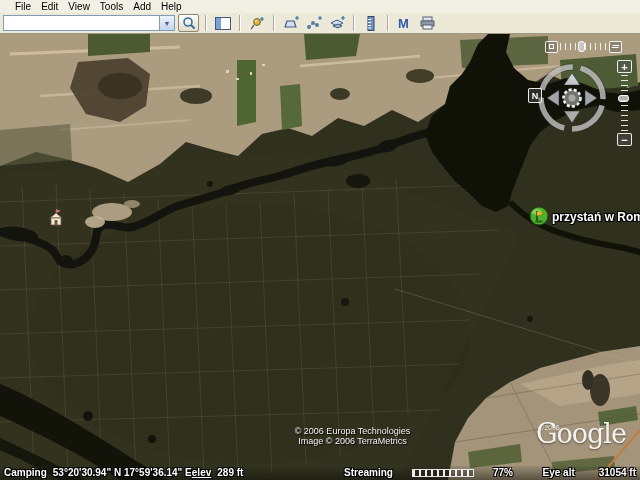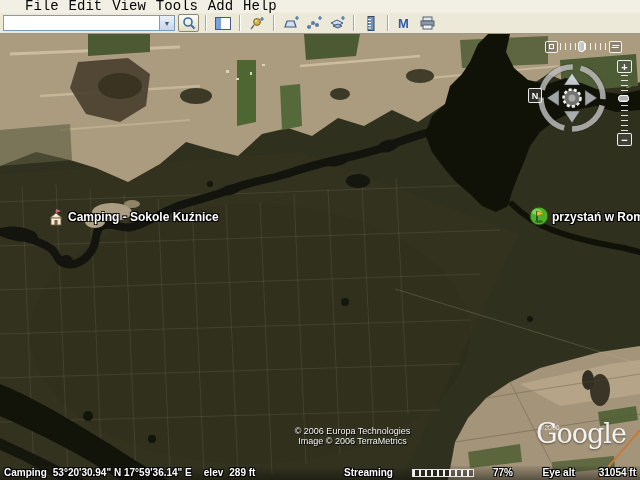--- a/index.html
+++ b/index.html
@@ -10,24 +10,23 @@
     position: relative;
     overflow: hidden;
   }
 
   
   .menubar {
     height: 13px;
     display: flex;
     align-items: center;
     background: #f2f0e4;
-    font-size: 14px;
+    font-size: 10px;
     color: #000;
-    padding-left: 20px;
-    font-family: Liberation Mono, monospace;
+    padding-left: 10px;
   }
   .menu-item { padding: 0 5px; line-height: 13px; cursor: default; }
 
   
   .toolbar {
     height: 21px;
     display: flex;
     align-items: center;
     background: #ece9d8;
     border-bottom: 1px solid #9e9a86;
@@ -148,21 +147,21 @@
 
   
   .statusbar {
     position: absolute; left: 0; bottom: 0; width: 640px; height: 14px;
     background: linear-gradient(rgba(60,60,45,0.10), rgba(15,15,10,0.50));
     color: #fff; font-size: 10px; font-weight: bold;
     text-shadow: 1px 1px 0 #000, -1px 1px 0 #000, 1px -1px 0 #000, -1px -1px 0 #000;
   }
   .st-left { position: absolute; left: 4px; top: 1px; white-space: nowrap; }
   .st-left .gap-s { margin-left: 6px; }
-  .st-left .gap-m { margin-left: 12px; }
+  .st-left .gap-m { margin-left: 0; text-decoration: underline; }
   .st-center { position: absolute; left: 344px; top: 1px; display: flex; align-items: center; gap: 19px; }
   .stream-box {
     display: inline-block; width: 62px; height: 8px;
     border: 1px solid #e6e6e6;
     background: repeating-linear-gradient(90deg, #efefef 0 2px, rgba(30,30,30,0.25) 2px 6px);
   }
   .st-right { position: absolute; right: 4px; top: 1px; white-space: nowrap; }
   .st-right .gap-s { margin-left: 24px; text-align: center; }
 </style>
 </head>
@@ -361,21 +360,20 @@
 
   <div class="pm" style="left:48px; top:174px;">
     <svg width="17" height="19" viewBox="0 0 17 19">
       <line x1="8" y1="2" x2="8" y2="8" stroke="#7a4a3a" stroke-width="1.2"></line>
       <polygon points="8,1 13,3 8,5" fill="#d06a7a"></polygon>
       <polygon points="2,10 8,5 14,10" fill="#f3ead6" stroke="#6b5a40" stroke-width="0.8"></polygon>
       <rect x="3" y="10" width="10" height="7" fill="#f3ead6" stroke="#6b5a40" stroke-width="0.8"></rect>
       <rect x="6.5" y="12" width="3" height="5" fill="#7a5c38"></rect>
     </svg>
   </div>
-  <div class="pm-label" style="left:68px; top:176px;">Camping - Sokole Kuźnice</div>
 
   <div class="pm" style="left:529px; top:172px;">
     <svg width="20" height="20" viewBox="0 0 20 20">
       <circle cx="10" cy="10" r="9" fill="#4faf2a" stroke="#1e4d10" stroke-width="1"></circle>
       <ellipse cx="8" cy="6" rx="5" ry="3" fill="#8ed86c" opacity="0.8"></ellipse>
       <line x1="8" y1="5" x2="8" y2="15" stroke="#233" stroke-width="1.4"></line>
       <polygon points="8,5 15,7.5 8,10" fill="#f5c518" stroke="#8a6d00" stroke-width="0.5"></polygon>
       <ellipse cx="10" cy="15.5" rx="4" ry="1.3" fill="#2e6e18"></ellipse>
     </svg>
   </div>

